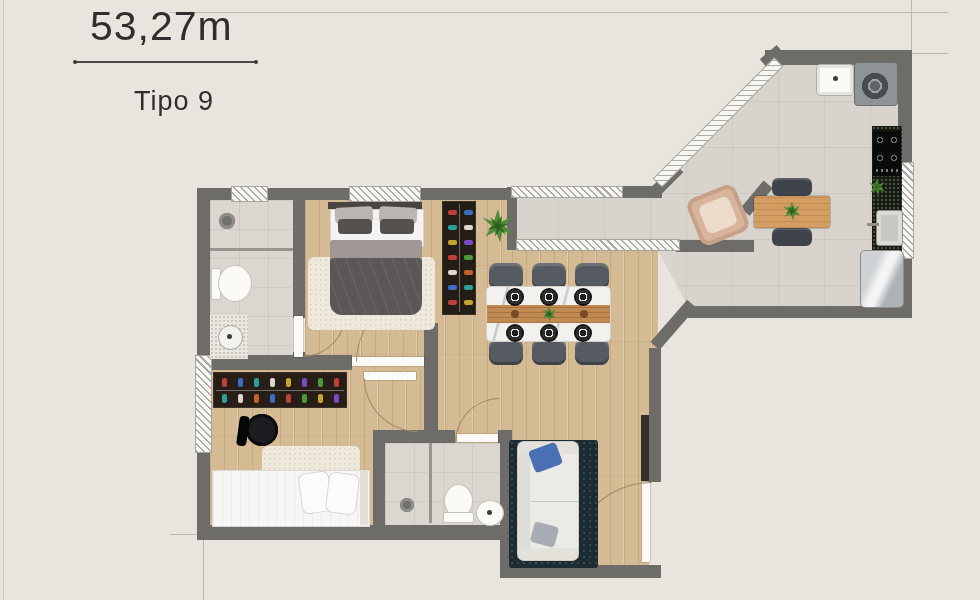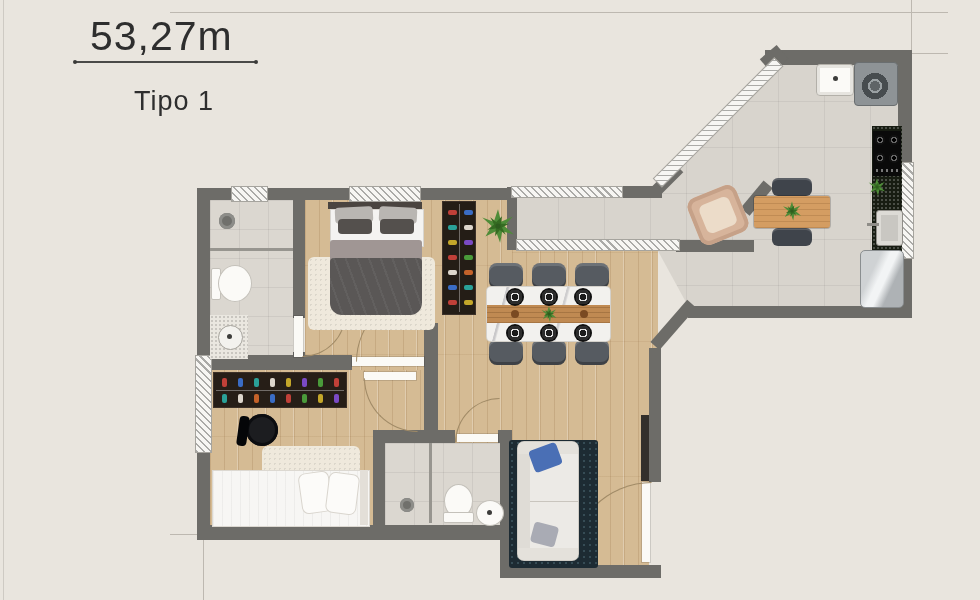--- a/index.html
+++ b/index.html
@@ -63,25 +63,25 @@
 
 <div id="stage">
 
   <div class="refline" style="left:170px;top:12px;width:778px;height:1px;"></div>
   <div class="refline" style="left:911px;top:0;width:1px;height:55px;"></div>
   <div class="refline" style="left:911px;top:53px;width:37px;height:1px;"></div>
   <div class="refline" style="left:170px;top:534px;width:34px;height:1px;"></div>
   <div class="refline" style="left:203px;top:534px;width:1px;height:66px;"></div>
   <div class="refline" style="left:3px;top:0;width:1px;height:600px;opacity:.6;"></div>
 
-  <div class="title-txt" style="left:90px;top:13px;font-size:41px;text-align:right;">53,27m</div>
+  <div class="title-txt" style="left:90px;top:3px;font-size:41px;text-align:right;">53,27m</div>
   <div class="abs" style="left:75px;top:61px;width:182px;height:2px;background:#4a4a48;"></div>
   <div class="abs" style="left:73px;top:60px;width:4px;height:4px;border-radius:50%;background:#3a3a38;"></div>
   <div class="abs" style="left:254px;top:60px;width:4px;height:4px;border-radius:50%;background:#3a3a38;"></div>
-  <div class="title-txt" style="left:134px;top:86px;font-size:27px;font-weight:400;">Tipo 1</div>
+  <div class="title-txt" style="left:134px;top:86px;font-size:27px;font-weight:400;">Tipo 9</div>
 
   <div class="wood" style="left:305px;top:200px;width:207px;height:243px;"></div>
   <div class="wood" style="left:512px;top:250px;width:146px;height:180px;"></div>
   <div class="wood" style="left:210px;top:370px;width:230px;height:155px;"></div>
   <div class="wood" style="left:512px;top:430px;width:137px;height:135px;"></div>
   <div class="bathtile" style="left:210px;top:200px;width:83px;height:160px;"></div>
   <div class="bathtile" style="left:385px;top:443px;width:115px;height:82px;"></div>
   <div class="tile" style="left:512px;top:197px;width:146px;height:53px;"></div>
   <div class="tile" style="left:640px;top:55px;width:258px;height:251px;clip-path:polygon(18px 128px,138px 8px,258px 8px,258px 251px,48px 251px,18px 196px);"></div>
 

